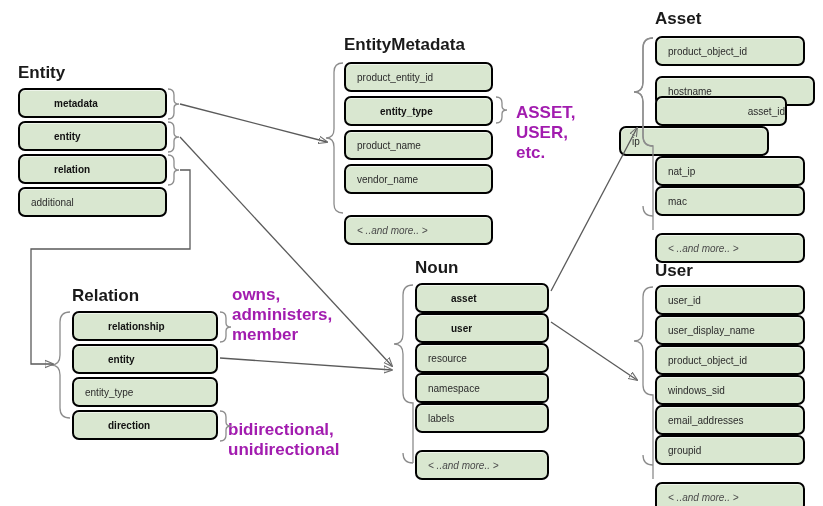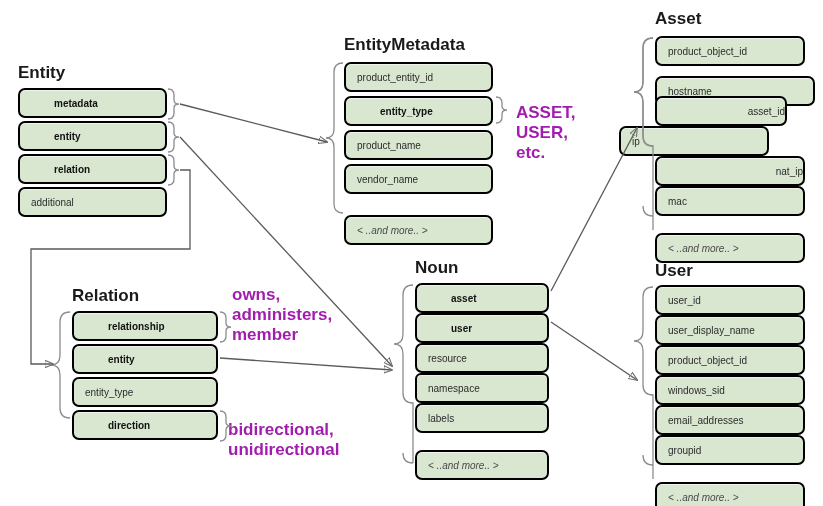--- a/index.html
+++ b/index.html
@@ -102,21 +102,21 @@
     <div class="row" style="left:344px; top:164px; width:149px;">vendor_name</div>
     <div class="row more" style="left:344px; top:198px; width:149px;">&lt; ..and more.. &gt;</div>
   </div>
 
   <div class="group">
     <div class="group-title" style="left:655px; top:10px;">Asset</div>
     <div class="row" style="left:655px; top:36px; width:150px;">product_object_id</div>
     <div class="row" style="left:655px; top:66px; width:160px;margin-top:10px;">hostname</div>
     <div class="row" style="left:655px; top:96px; width:132px;text-align:right;">asset_id</div>
     <div class="row" style="left:619px; top:126px; width:150px;">ip</div>
-    <div class="row" style="left:655px; top:156px; width:150px;text-align:right;">nat_ip</div>
+    <div class="row" style="left:655px; top:156px; width:150px;">nat_ip</div>
     <div class="row" style="left:655px; top:186px; width:150px;">mac</div>
     <div class="row more" style="left:655px; top:216px; width:150px;">&lt; ..and more.. &gt;</div>
   </div>
 
   <div class="group">
     <div class="group-title" style="left:655px; top:262px;">User</div>
     <div class="row" style="left:655px; top:285px; width:150px;">user_id</div>
     <div class="row" style="left:655px; top:315px; width:150px;">user_display_name</div>
     <div class="row" style="left:655px; top:345px; width:150px;">product_object_id</div>
     <div class="row" style="left:655px; top:375px; width:150px;">windows_sid</div>

